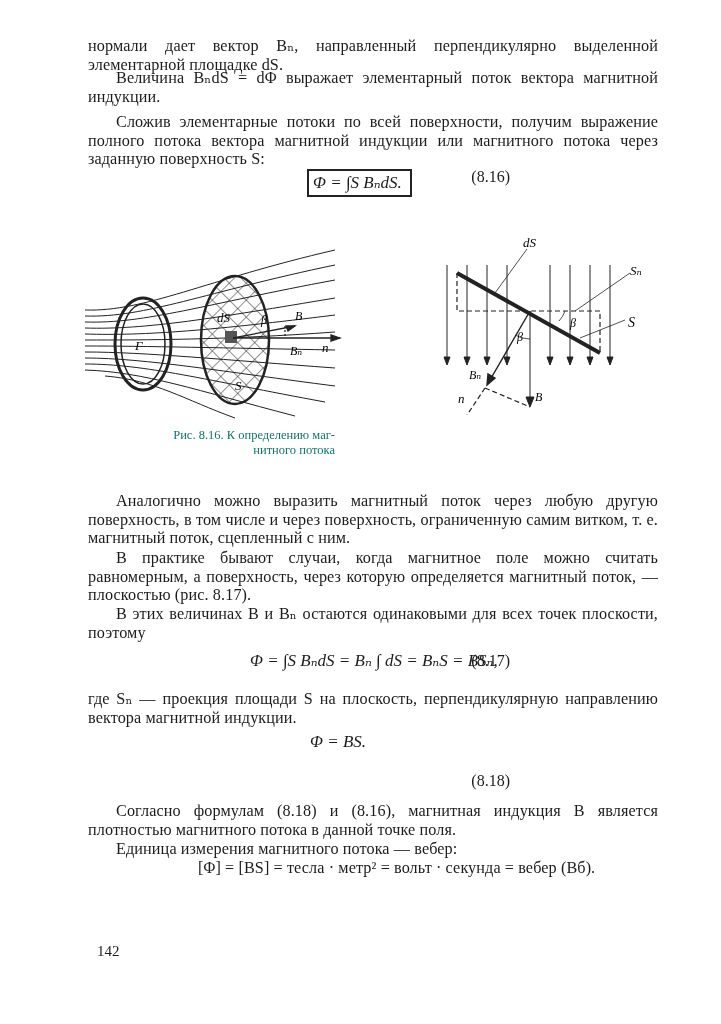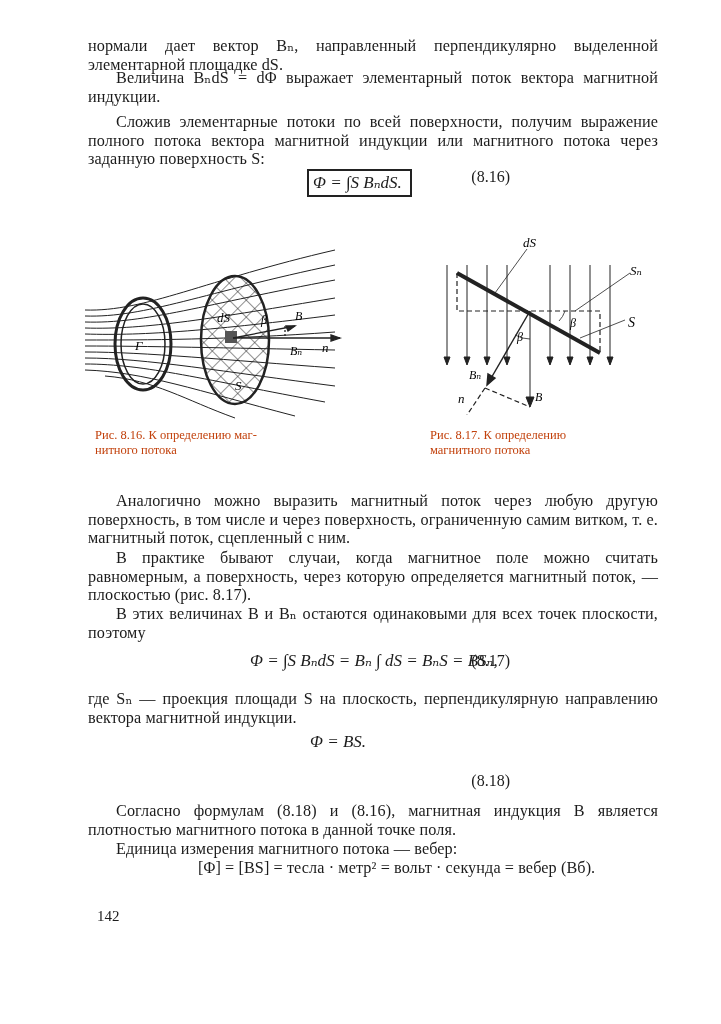--- a/index.html
+++ b/index.html
@@ -21,24 +21,24 @@
     }
     .eqnum {
       position: absolute; right: 64px; font-size: 16px; font-style: normal;
     }
     .boxed {
       border-left: 2px solid #222; border-right: 2px solid #222;
       border-top: 2px solid #222; border-bottom: 2px solid #222;
       padding: 2px 8px 3px 4px;
     }
     .cap {
-      position: absolute; font-size: 12.5px; line-height: 15px; text-align: left;
-      color: #c2410c;
-    }
-    .pagenum { position: absolute; left: 97px; top: 908px; font-size: 15px; }
+      position: absolute; font-size: 12.5px; line-height: 15px; text-align: right;
+      color: #0f766e;
+    }
+    .pagenum { position: absolute; left: 97px; top: 943px; font-size: 15px; }
     svg text { font-family: "Liberation Serif", "DejaVu Serif", serif; font-style: italic; }
   </style>
 </head>
 <body>
 
 <div class="page">
 
   <div class="p" style="top:37px;">
     <span>нормали дает вектор Bₙ, направленный перпендикулярно выделенной элементарной площадке dS.</span>
   </div>
@@ -154,24 +154,20 @@
     <text x="92" y="106" font-size="12">β</text>
     <text x="44" y="144" font-size="12">Bₙ</text>
     <text x="33" y="168" font-size="13">n</text>
     <text x="110" y="166" font-size="12">B</text>
   </svg>
 
   <div class="cap" style="left:95px; top:428px; width:240px;">
     <div>Рис. 8.16. К определению маг-</div>
     <div>нитного потока</div>
   </div>
-  <div class="cap" style="left:430px; top:428px; width:220px;">
-    <div>Рис. 8.17. К определению</div>
-    <div>магнитного потока</div>
-  </div>
 
   <div class="p" style="top:492px;">
     <span class="ind"></span><span>Аналогично можно выразить магнитный поток через любую другую поверхность, в том числе и через поверхность, ограниченную самим витком, т. е. магнитный поток, сцепленный с ним.</span>
   </div>
 
   <div class="p" style="top:549px;">
     <span class="ind"></span><span>В практике бывают случаи, когда магнитное поле можно считать равномерным, а поверхность, через которую определяется магнитный поток, — плоскостью (рис. 8.17).</span>
   </div>
 
   <div class="p" style="top:605px;">

